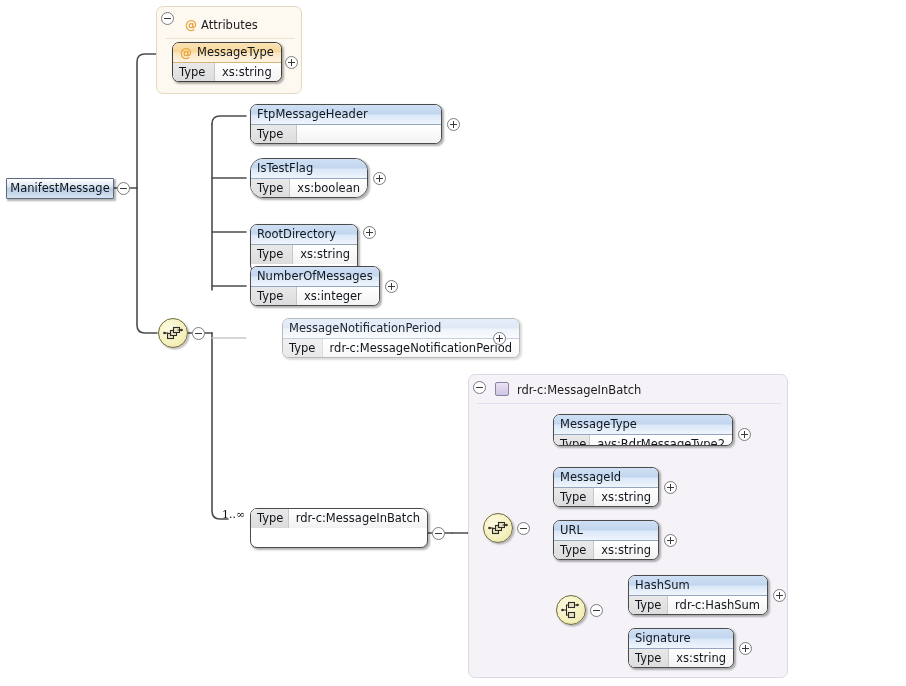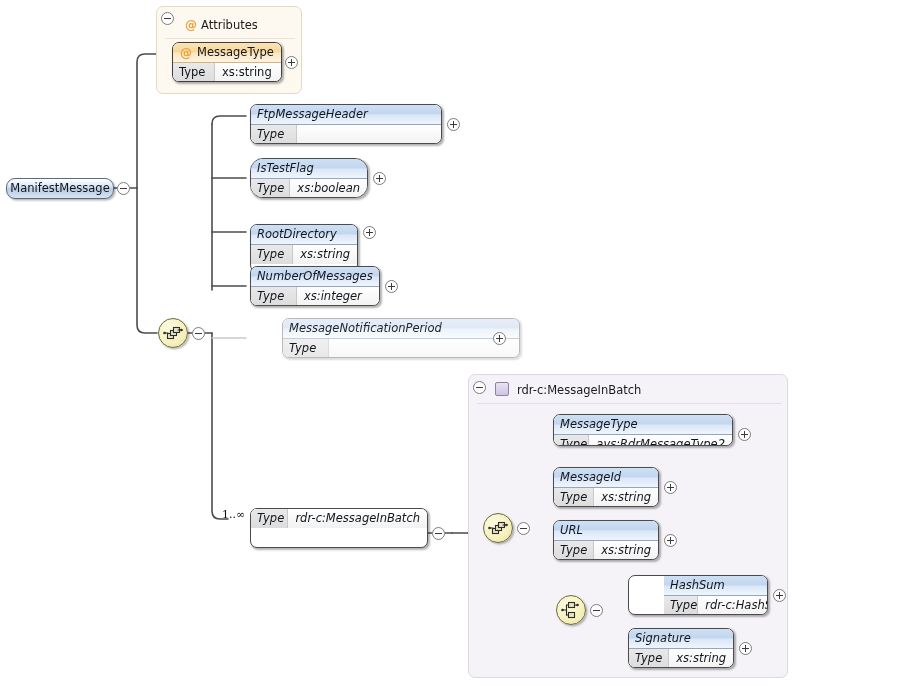--- a/index.html
+++ b/index.html
@@ -6,39 +6,39 @@
   body{
     width:906px;height:686px;position:relative;overflow:hidden;
     font-family:"DejaVu Sans","Liberation Sans",sans-serif;
     -webkit-font-smoothing:antialiased;
   }
   #canvas{position:absolute;left:0;top:0;width:906px;height:686px;}
   #wires{position:absolute;left:0;top:0;width:906px;height:686px;pointer-events:none;}
 
   
   .node{position:absolute;border:1px solid #4c4c4c;border-radius:7px;background:#ffffff;
-        box-shadow:1.5px 1.5px 2px rgba(0,0,0,.30);overflow:hidden;box-sizing:border-box;font-style:italic;}
+        box-shadow:1.5px 1.5px 2px rgba(0,0,0,.30);overflow:hidden;box-sizing:border-box;}
   .node .hdr{height:19px;line-height:19px;padding:0 6px;font-size:11.5px;color:#11161d;
         background:linear-gradient(to bottom,#cfe0f4 0%,#c2d6ef 45%,#dbe8f8 55%,#eff5fc 100%);
         border-bottom:1px solid #93a6bd;white-space:nowrap;}
   .node .row{display:flex;height:19px;line-height:19px;font-size:11.5px;color:#11161d;
         background:linear-gradient(to bottom,#ffffff 0%,#f2f2f2 100%);}
   .node .row .k{width:46px;padding-left:6px;background:linear-gradient(to bottom,#e9e9e9 0%,#dcdcdc 100%);
         border-right:1px solid #c8c8c8;box-sizing:border-box;}
   .node .row .v{padding-left:7px;padding-right:7px;white-space:nowrap;}
 
   
   .node.opt{border-color:#b9b9b9;box-shadow:1.5px 1.5px 2px rgba(0,0,0,.14);margin-left:32px;}
   .node.opt .hdr{background:linear-gradient(to bottom,#e6eef8 0%,#dfe9f6 45%,#eef4fb 55%,#f8fbfe 100%);
         border-bottom-color:#c3cfdd;color:#20262e;}
   .node.opt .row{background:linear-gradient(to bottom,#ffffff 0%,#f7f7f7 100%);}
   .node.opt .row .k{background:linear-gradient(to bottom,#f0f0f0 0%,#e8e8e8 100%);border-right-color:#dcdcdc;}
 
   
-  .pill{position:absolute;border:1px solid #5b6a7d;border-radius:9px;
+  .pill{position:absolute;border:1px solid #5b6a7d;border-radius:1px;
         background:linear-gradient(to bottom,#ffffff 0%,#dce7f4 38%,#b9cde6 52%,#d7e3f2 100%);
         box-shadow:1.5px 1.5px 2px rgba(0,0,0,.30);
         font-size:11.5px;color:#11161d;text-align:center;box-sizing:border-box;white-space:nowrap;}
 
   
   .panel{position:absolute;box-sizing:border-box;border-radius:7px;}
   .panel.attrs{border:1px solid #e4d9c2;background:#fdf9f0;}
   .panel.grp{border:1px solid #ded7e6;background:#f5f3f8;}
   .panel .ptitle{position:absolute;font-size:11.5px;color:#1b1b1b;white-space:nowrap;}
   .panel .prule{position:absolute;height:1px;}
@@ -204,20 +204,21 @@
       <span class="k">Type</span>
       <span class="v">xs:integer</span>
     </div>
   </div>
   <div class="tog plus" style="left:385px;top:280px;"></div>
 
   <div class="node opt" style="left:250px;top:318px;width:238px;height:40px;">
     <div class="hdr">MessageNotificationPeriod</div>
     <div class="row">
       <span class="k">Type</span>
+      <span class="v">rdr-c:MessageNotificationPeriod</span>
     </div>
   </div>
   <div class="tog plus" style="left:493px;top:332px;"></div>
 
   <span class="card" style="left:222px;top:508px;">1..∞</span>
   <div class="node" style="left:250px;top:508px;width:178px;height:40px;">
     <div class="row">
       <span class="k">Type</span>
       <span class="v">rdr-c:MessageInBatch</span>
     </div>
@@ -283,21 +284,21 @@
         <rect x="11.5" y="6.5" width="6" height="5"></rect>
         <rect x="11.5" y="16.5" width="6" height="5"></rect>
         <path d="M17.5,9 L20,9" stroke-linecap="round"></path>
       </g>
       <circle cx="5.5" cy="14" r="1.3" fill="#2b2b2b"></circle>
       <circle cx="20.5" cy="9" r="1.3" fill="#2b2b2b"></circle>
     </svg>
   </div>
   <div class="tog" style="left:590px;top:604px;"></div>
 
-  <div class="node" style="left:628px;top:575px;width:140px;height:40px;padding-left:35px;">
+  <div class="node" style="left:628px;top:575px;width:140px;height:40px;">
     <div class="hdr">HashSum</div>
     <div class="row">
       <span class="k">Type</span>
       <span class="v">rdr-c:HashSum</span>
     </div>
   </div>
   <div class="tog plus" style="left:773px;top:589px;"></div>
 
   <div class="node" style="left:628px;top:628px;width:106px;height:40px;">
     <div class="hdr">Signature</div>

